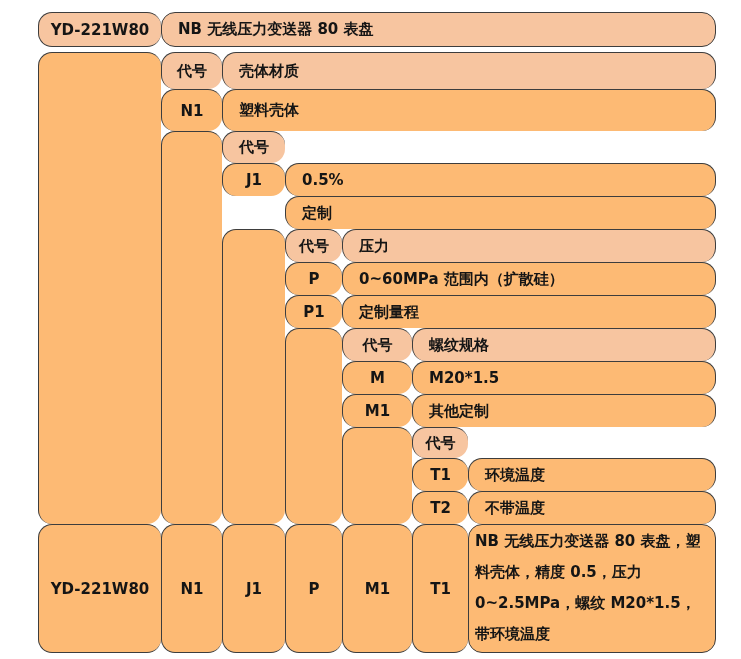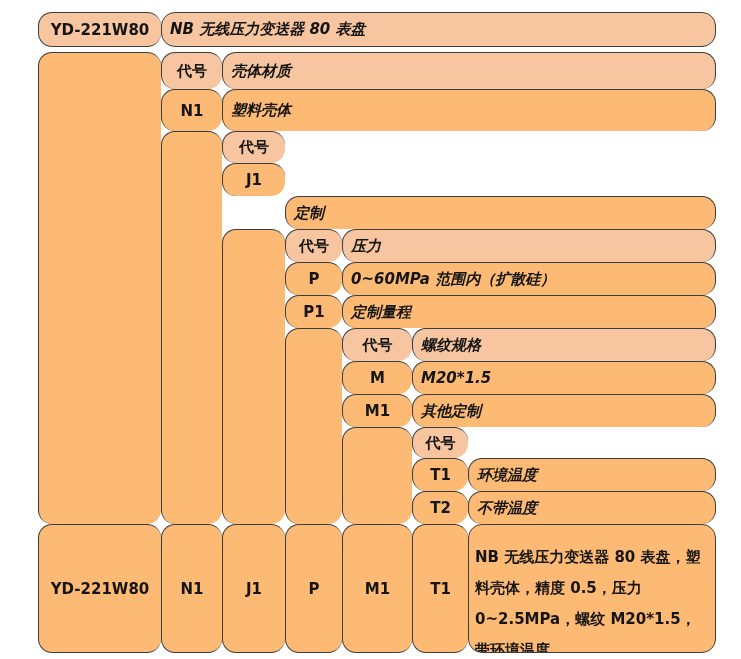--- a/index.html
+++ b/index.html
@@ -31,28 +31,28 @@
     border-left: 1px solid var(--border, #3d3d3d);
     border-top: 1px solid var(--border, #3d3d3d);
     background: #fdba74;
     display: flex;
     align-items: center;
     overflow: hidden;
     white-space: nowrap;
   }
   .o   { background: var(--fill, #f7c5a0); }
   .ctr { justify-content: center; }
-  .lft { justify-content: flex-start; padding-left: 8px; font-style: italic; }
+  .lft { justify-content: flex-start; padding-left: 16px; }
   .bR  { border-right: 1px solid var(--border, #3d3d3d); }
   .bB  { border-bottom: 1px solid var(--border, #3d3d3d); }
 
   .desc-wrap {
     display: block;
     white-space: normal;
-    padding: 17px 6px 0 6px;
+    padding: 1px 6px 0 6px;
     line-height: 31px;
     align-items: flex-start;
   }
 </style>
 </head>
 <body>
 
 <div id="spec-table">
 
   <div class="c o ctr bB" style="grid-area:1/1/2/2">YD-221W80</div>
@@ -64,20 +64,21 @@
   <div class="c" style="grid-area:11/4/17/5"></div>
   <div class="c" style="grid-area:14/5/17/6"></div>
 
   <div class="c o ctr" style="grid-area:3/2/4/3">代号</div>
   <div class="c o lft bR" style="grid-area:3/3/4/8">壳体材质</div>
   <div class="c ctr" style="grid-area:4/2/5/3">N1</div>
   <div class="c lft bR" style="grid-area:4/3/5/8">塑料壳体</div>
 
   <div class="c o ctr" style="grid-area:5/3/6/4">代号</div>
   <div class="c ctr" style="grid-area:6/3/7/4">J1</div>
+  <div class="c lft bR" style="grid-area:6/4/7/8">0.5%</div>
   <div class="c lft bR" style="grid-area:7/4/8/8">定制</div>
 
   <div class="c o ctr" style="grid-area:8/4/9/5">代号</div>
   <div class="c o lft bR" style="grid-area:8/5/9/8">压力</div>
   <div class="c ctr" style="grid-area:9/4/10/5">P</div>
   <div class="c lft bR" style="grid-area:9/5/10/8">0~60MPa 范围内（扩散硅）</div>
   <div class="c ctr" style="grid-area:10/4/11/5">P1</div>
   <div class="c lft bR" style="grid-area:10/5/11/8">定制量程</div>
 
   <div class="c o ctr" style="grid-area:11/5/12/6">代号</div>

